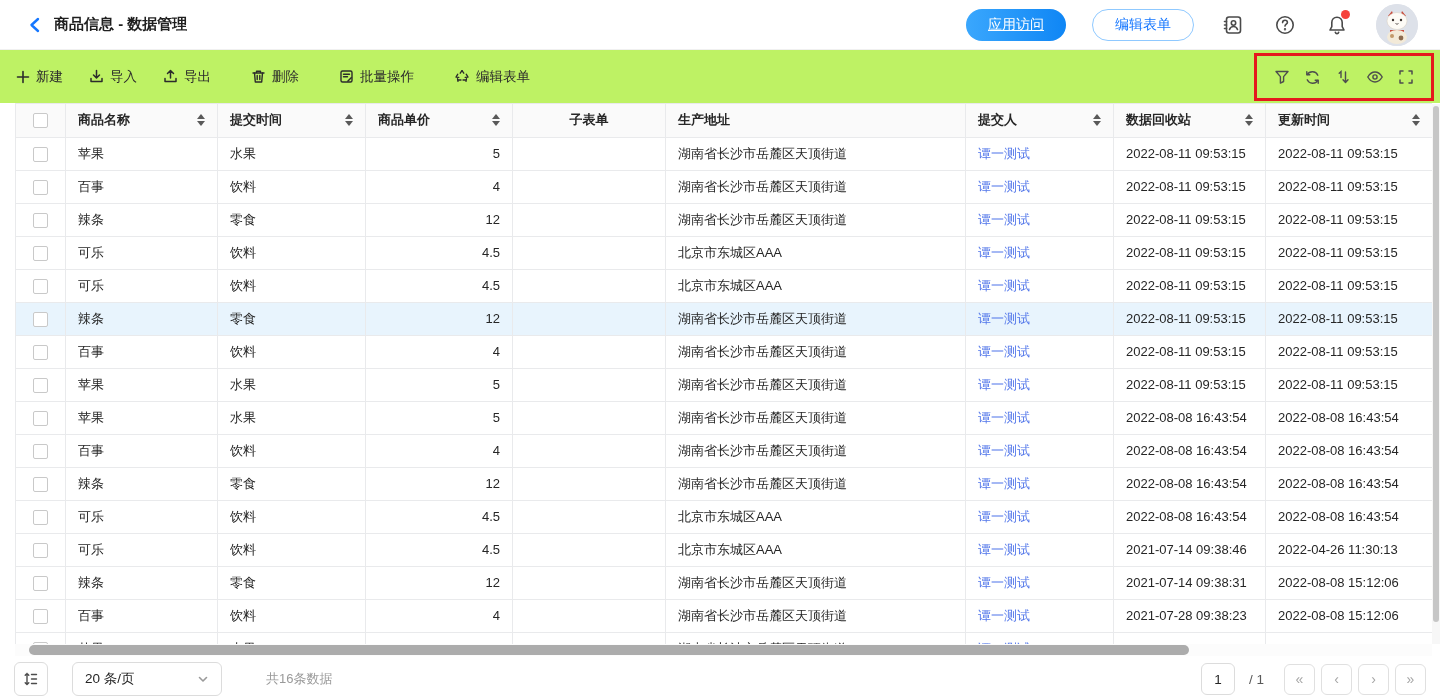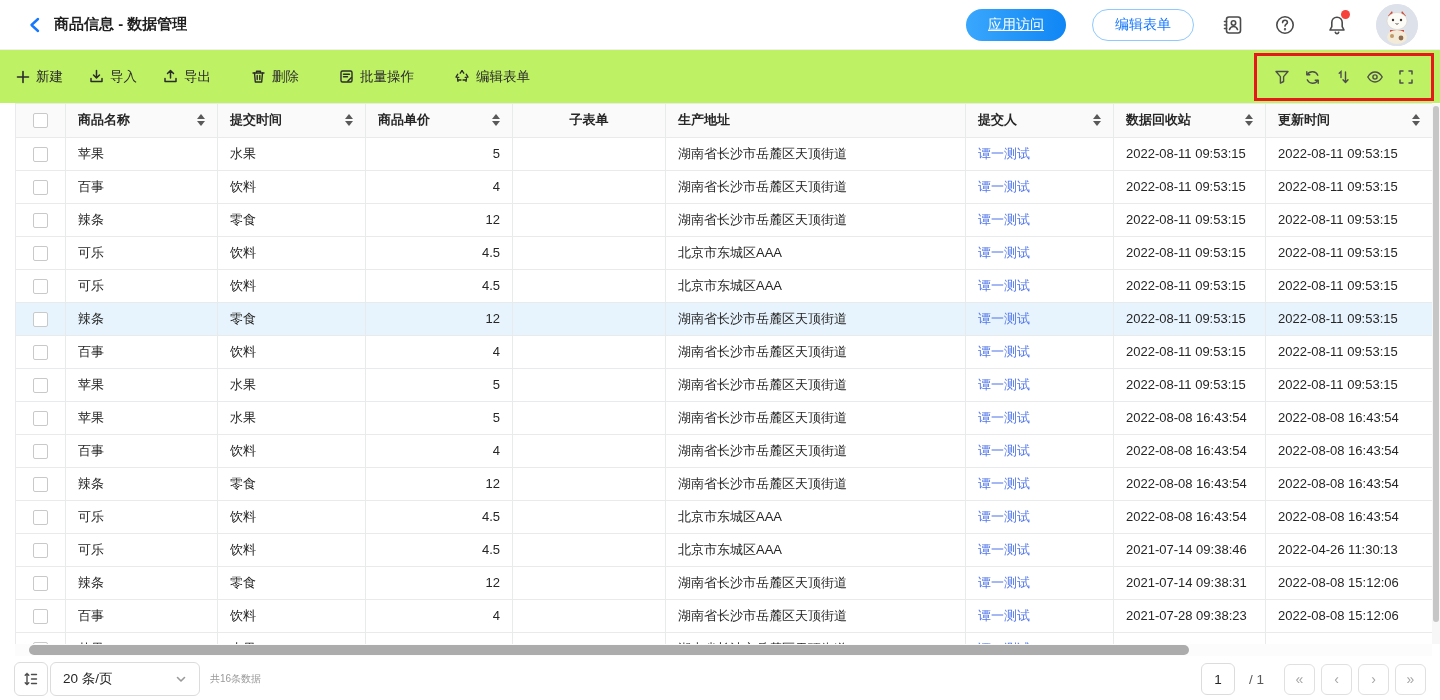--- a/index.html
+++ b/index.html
@@ -49,26 +49,26 @@
   .checkbox { width:15px; height:15px; border:1px solid #c9c9c9; border-radius:2px; background:#fff; display:inline-block; cursor:pointer; vertical-align:middle; }
   td.cb, th.cb { text-align:center; padding:0; }
   
   .hscroll-track { position:absolute; left:15px; top:644px; width:1417px; height:12px; background:#fcfcfc; }
   .hscroll-thumb { position:absolute; left:14px; top:1px; width:1160px; height:10px; border-radius:6px; background:#acacac; cursor:pointer; }
   .vscroll-track { position:absolute; right:0; top:104px; width:8px; height:540px; background:#f7f7f7; }
   .vscroll-thumb { position:absolute; left:1px; top:2px; width:6px; height:516px; border-radius:3px; background:#c6c6c6; cursor:pointer; }
   
   .footer { position:absolute; left:0; top:658px; width:1440px; height:42px;
     display:flex; align-items:center; justify-content:space-between; padding:0 14px 0 14px; background:#fff; }
-  .footer-left { display:flex; align-items:center; gap:2px; }
+  .footer-left { display:flex; align-items:center; gap:24px; }
   .sq-btn { width:34px; height:34px; border:1px solid #dcdcdc; border-radius:6px; background:#fff;
     display:flex; align-items:center; justify-content:center; cursor:pointer; }
   .page-size-select { width:150px; height:34px; border:1px solid #dcdcdc; border-radius:6px; background:#fff;
     display:flex; align-items:center; justify-content:space-between; padding:0 12px; font-size:13.5px; color:#262626; cursor:pointer; }
-  .total-text { color:#9a9a9a; font-size:10px; margin-left:8px; }
+  .total-text { color:#9a9a9a; font-size:13px; margin-left:20px; }
   .footer-right { display:flex; align-items:center; gap:6px; }
   .page-input { width:34px; height:32px; border:1px solid #dcdcdc; border-radius:6px; text-align:center;
     font-size:13.5px; color:#262626; font-family:inherit; }
   .page-total { color:#595959; font-size:13.5px; margin:0 14px 0 8px; }
   .pg-btn { width:31px; height:31px; border:1px solid #e0e0e0; border-radius:6px; background:#fff;
     color:#a6a6a6; font-size:14px; display:flex; align-items:center; justify-content:center; cursor:pointer; }
   svg { display:block; }
 </style>
 </head>
 <body>

